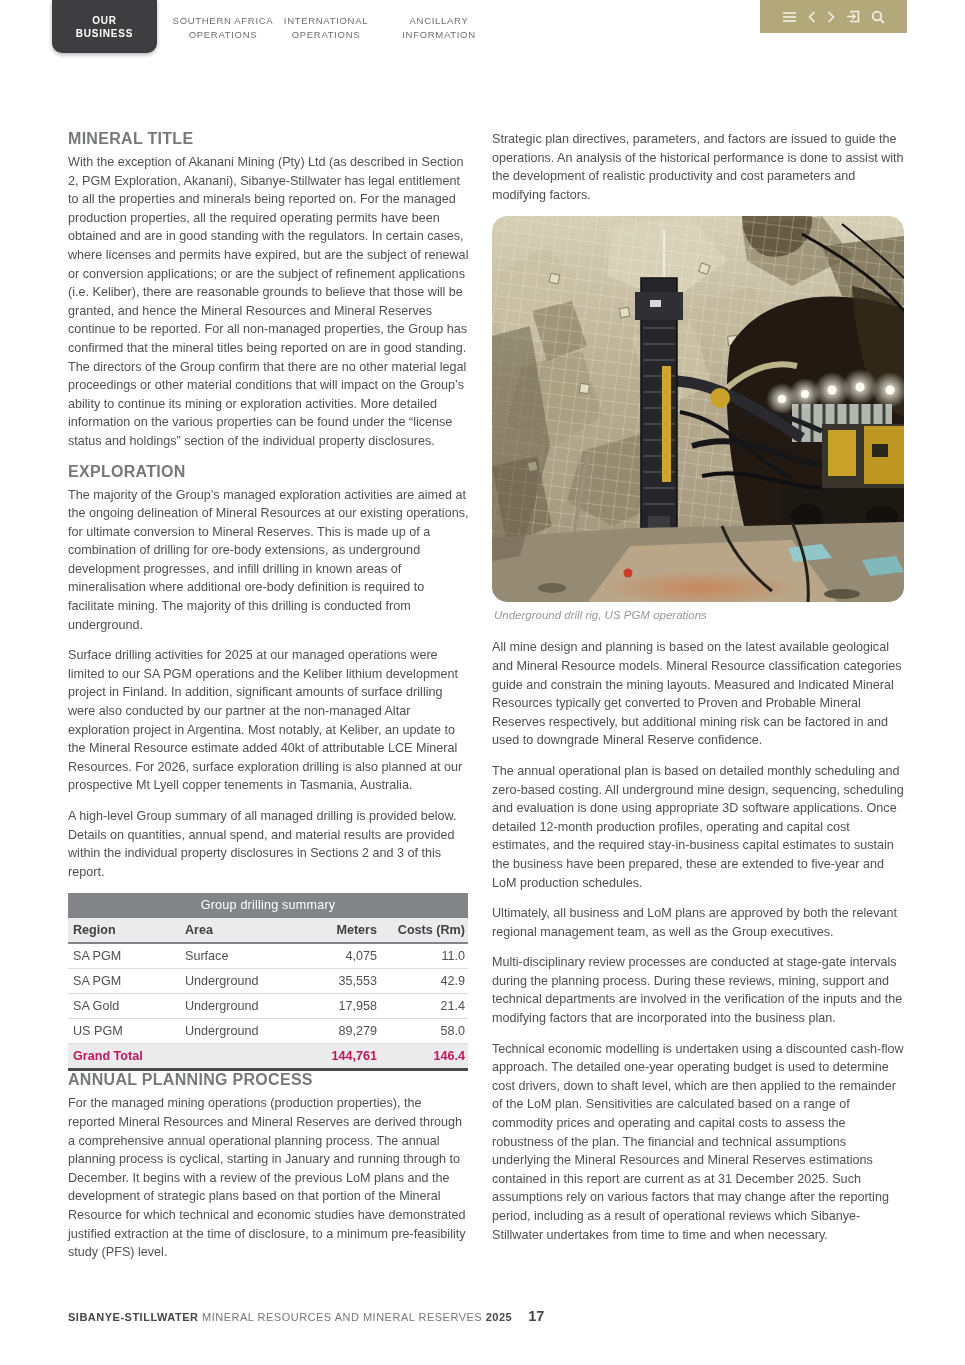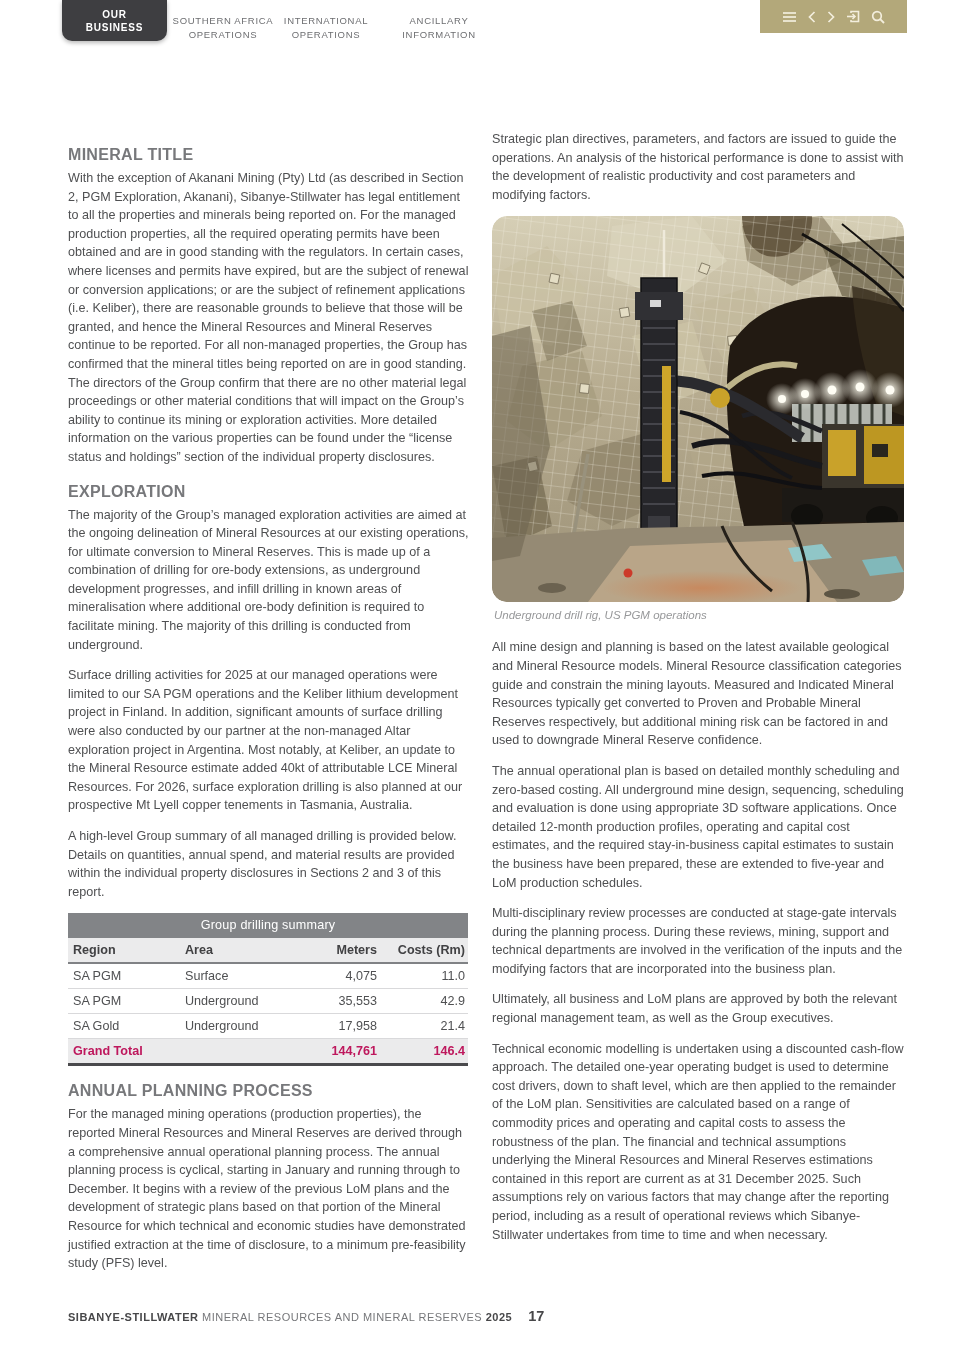--- a/index.html
+++ b/index.html
@@ -4,21 +4,21 @@
 <style>
   * { margin:0; padding:0; box-sizing:border-box; }
   html,body { background:#ffffff; }
   .page {
     position:relative; width:965px; height:1365px; background:#ffffff;
     font-family:"Liberation Sans", sans-serif; color:#4f5052; overflow:hidden;
   }
 
   
   .tab-active {
-    position:absolute; left:62px; top:0; width:105px; height:41px;
+    position:absolute; left:52px; top:0; width:105px; height:53px;
     background:#3e3e41; border-radius:0 0 10px 10px;
     display:flex; flex-direction:column; align-items:center; justify-content:center;
     box-shadow:0 2px 4px rgba(0,0,0,.28);
   }
   .tab-active span { color:#ffffff; font-size:10px; font-weight:bold; letter-spacing:.8px; line-height:13px; }
   .tab {
     position:absolute; top:14px; width:130px; text-align:center;
   }
   .tab span { display:block; color:#6d6e71; font-size:9.5px; letter-spacing:.7px; line-height:13.5px; }
   .tab-1 { left:158px; } .tab-2 { left:261px; } .tab-3 { left:374px; }
@@ -27,21 +27,21 @@
     position:absolute; left:760px; top:0; width:147px; height:33px; background:#b3a87a;
     display:flex; align-items:center; justify-content:center; gap:11px;
   }
   .toolbar svg { display:block; }
 
   
   .col-left  { position:absolute; left:68px;  top:130px; width:402px; }
   .col-right { position:absolute; left:492px; top:130px; width:412px; }
 
   h2.sect {
-    font-size:16px; font-weight:bold; color:#77787b; letter-spacing:.3px; margin:16px 0 5px 0;
+    font-size:16px; font-weight:bold; color:#77787b; letter-spacing:.3px; margin:0 0 5px 0;
   }
   p.body { font-size:12.6px; line-height:18.6px; color:#4f5052; margin:0 0 12px 0; }
   .mt18 { margin-top:18px; }
 
   
   .drill-table { width:400px; margin-top:5px; border-collapse:collapse; table-layout:fixed; }
   .drill-table caption {
     background:#828487; color:#ffffff; font-weight:normal; font-size:12.6px;
     padding:5px 0 6px 0; letter-spacing:.2px;
   }
@@ -162,20 +162,26 @@
             <td>Underground</td>
             <td class="num">35,553</td>
             <td class="num">42.9</td>
           </tr>
           <tr>
             <td>SA Gold</td>
             <td>Underground</td>
             <td class="num">17,958</td>
             <td class="num">21.4</td>
           </tr>
+          <tr>
+            <td>US PGM</td>
+            <td>Underground</td>
+            <td class="num">89,279</td>
+            <td class="num">58.0</td>
+          </tr>
         </tbody>
       <tfoot>
         <tr>
           <td>Grand Total</td>
           <td></td>
           <td class="num">144,761</td>
           <td class="num">146.4</td>
         </tr>
       </tfoot>
     </table>
@@ -332,22 +338,22 @@
           <circle cx="136" cy="357" r="4.5" fill="#cc3a2a"></circle>
 
           <path d="M0 120 L38 110 L58 230 L28 340 L0 345 Z" fill="#6e6450" opacity="0.55"></path>
         </g>
       </svg>
     </div>
     <div class="caption">Underground drill rig, US PGM operations</div>
 
     <p class="body">All mine design and planning is based on the latest available geological and Mineral Resource models. Mineral Resource classification categories guide and constrain the mining layouts. Measured and Indicated Mineral Resources typically get converted to Proven and Probable Mineral Reserves respectively, but additional mining risk can be factored in and used to downgrade Mineral Reserve confidence.</p>
     <p class="body">The annual  operational plan is based on detailed monthly scheduling and zero-based costing. All underground mine design, sequencing, scheduling and evaluation is done using appropriate 3D software applications. Once detailed 12-month production profiles, operating and capital cost estimates, and the required stay-in-business capital estimates to sustain the business have been prepared, these are extended to five-year and LoM production schedules.</p>
+    <p class="body">Ultimately, all business and LoM plans are approved by both the relevant regional management team, as well as the Group executives.</p>
     <p class="body">Multi-disciplinary review processes are conducted at stage-gate intervals during the planning process. During these reviews, mining, support and technical departments are involved in the verification of the inputs and the modifying factors that are incorporated into the business plan.</p>
-    <p class="body">Ultimately, all business and LoM plans are approved by both the relevant regional management team, as well as the Group executives.</p>
     <p class="body">Technical economic modelling is undertaken using a discounted cash-flow approach. The detailed one-year operating budget is used to determine cost drivers, down to shaft level, which are then applied to the remainder of the LoM plan. Sensitivities are calculated based on a range of commodity prices and operating and capital costs to assess the robustness of the plan. The financial and technical assumptions underlying the Mineral Resources and Mineral Reserves estimations contained in this report are current as at 31 December 2025. Such assumptions rely on various factors that may change after the reporting period, including as a result of operational reviews which Sibanye-Stillwater undertakes from time to time and when necessary.</p>
   </div>
 
   <div class="footer">
     <span class="b">SIBANYE-STILLWATER</span><span> MINERAL RESOURCES AND MINERAL RESERVES </span><span class="b">2025</span><span class="pg">17</span>
   </div>
 
 </div>
 
 </body></html>

